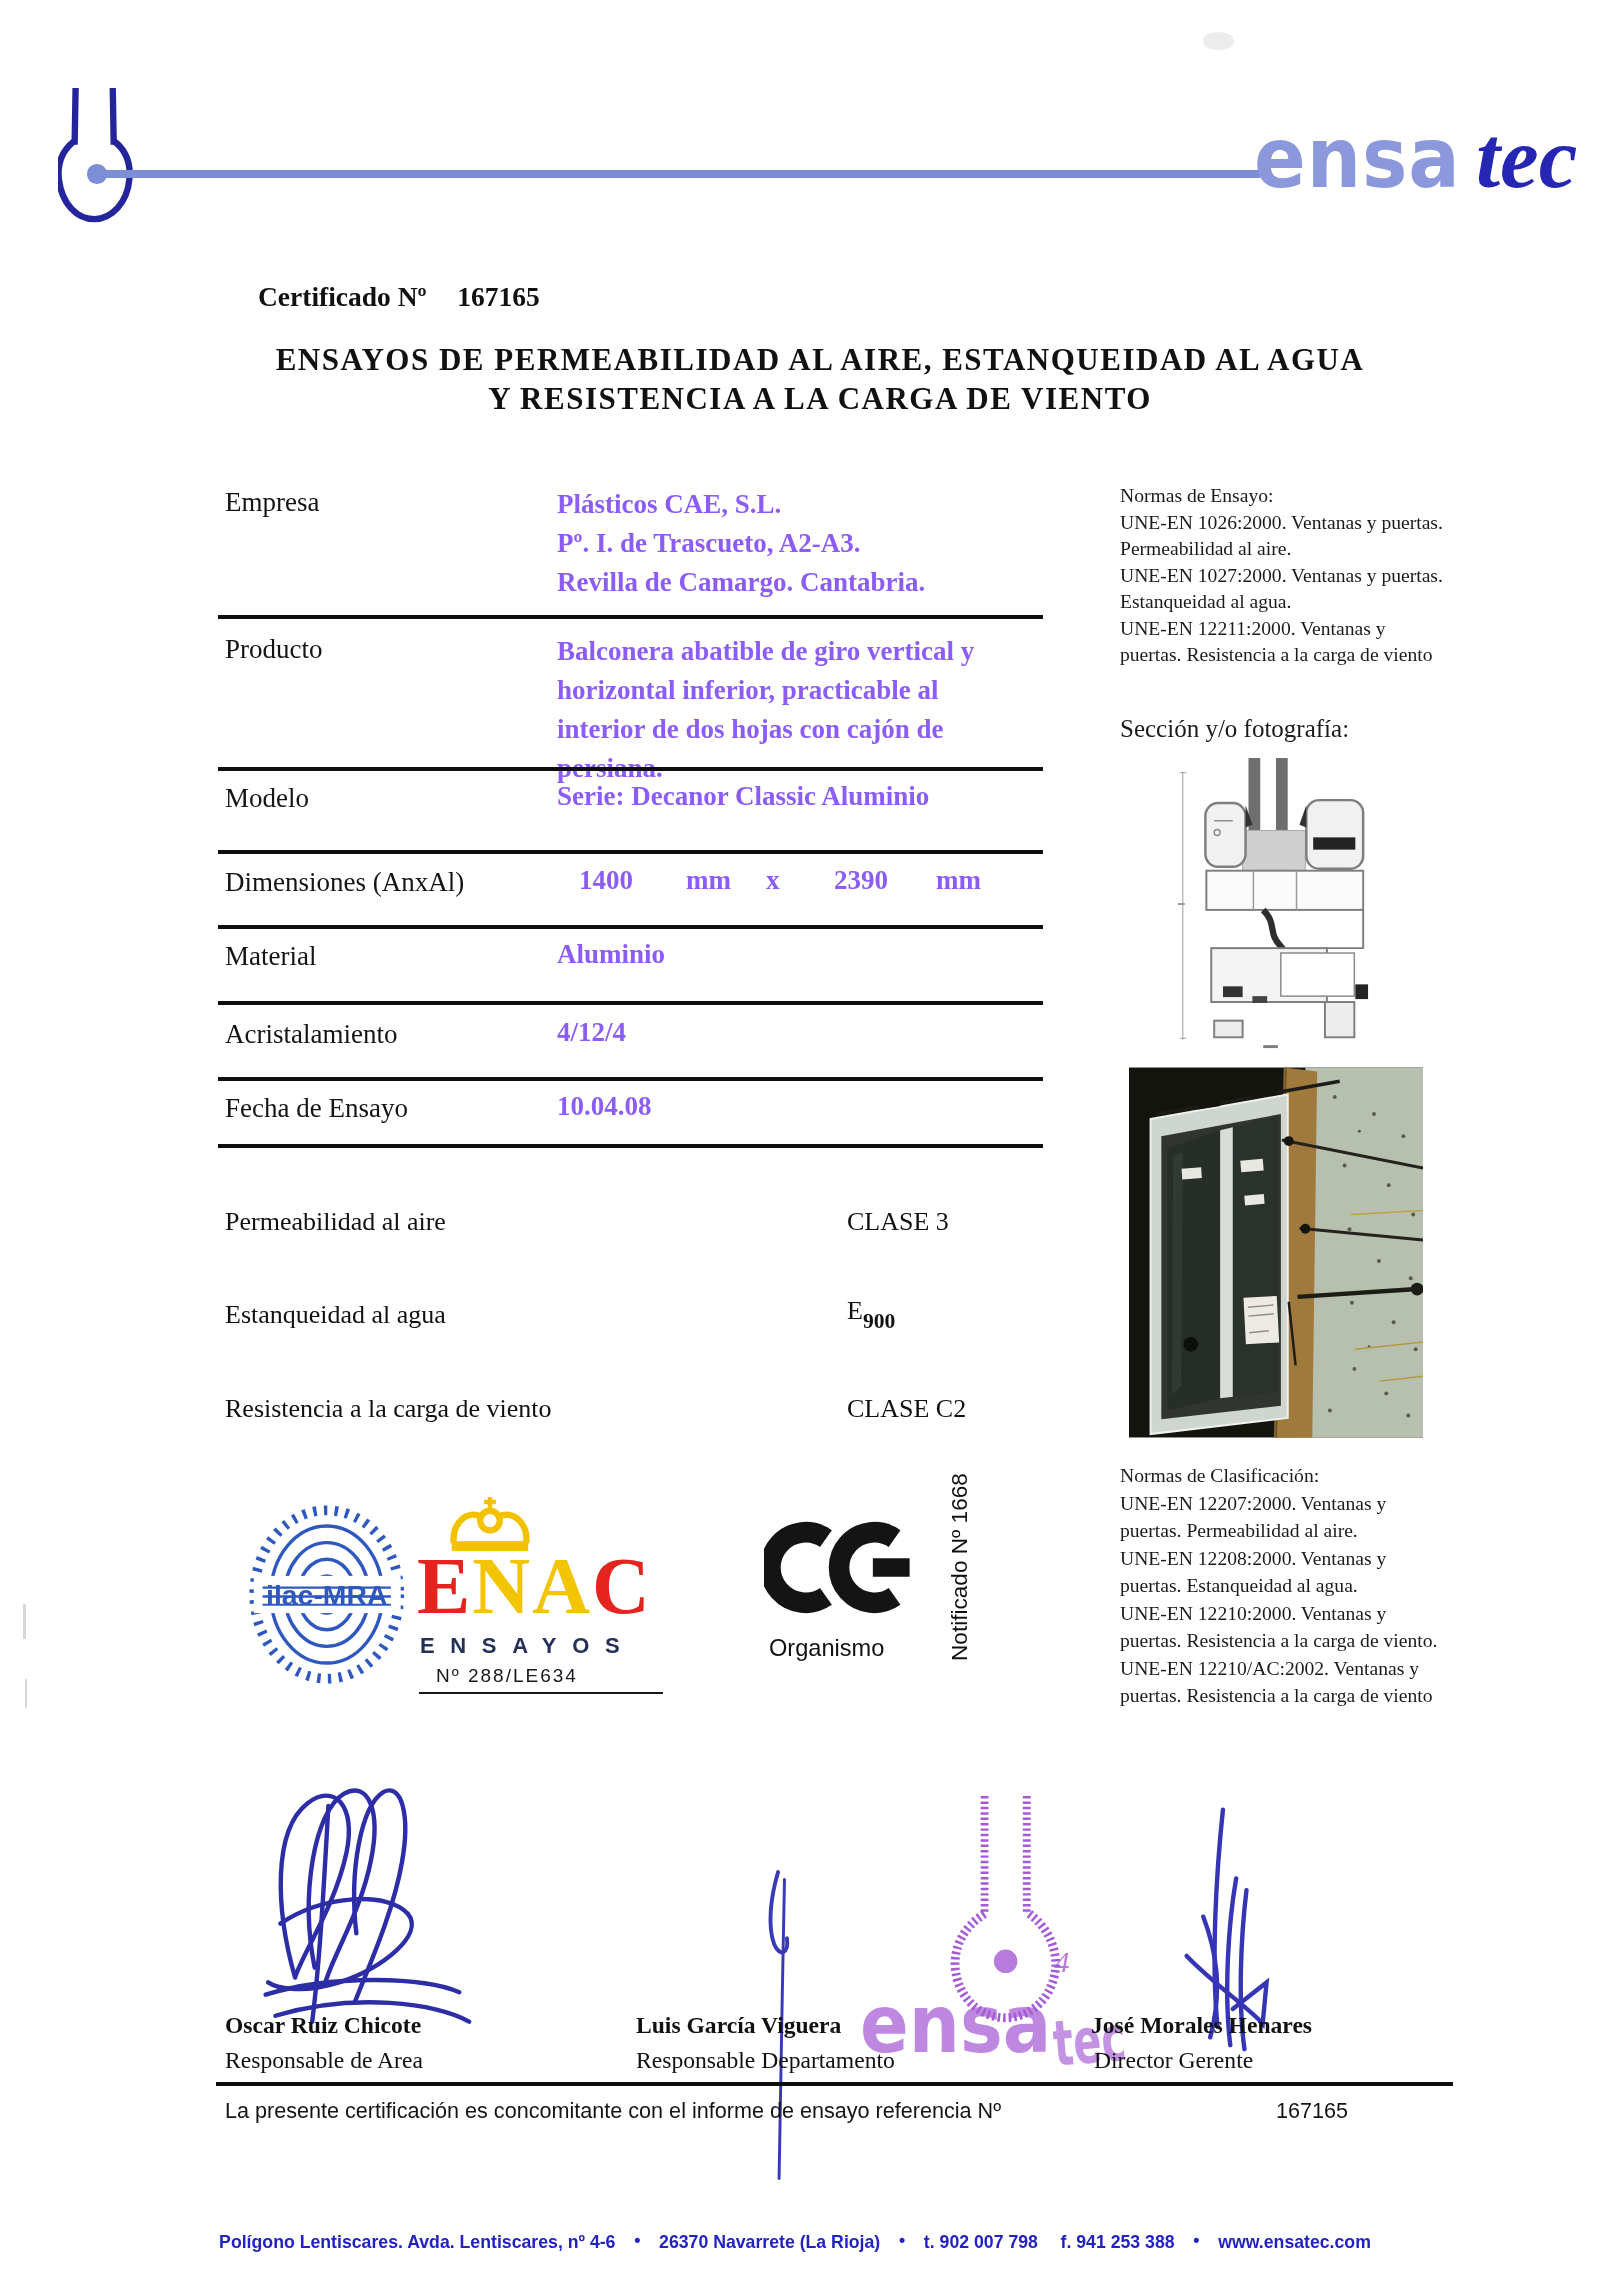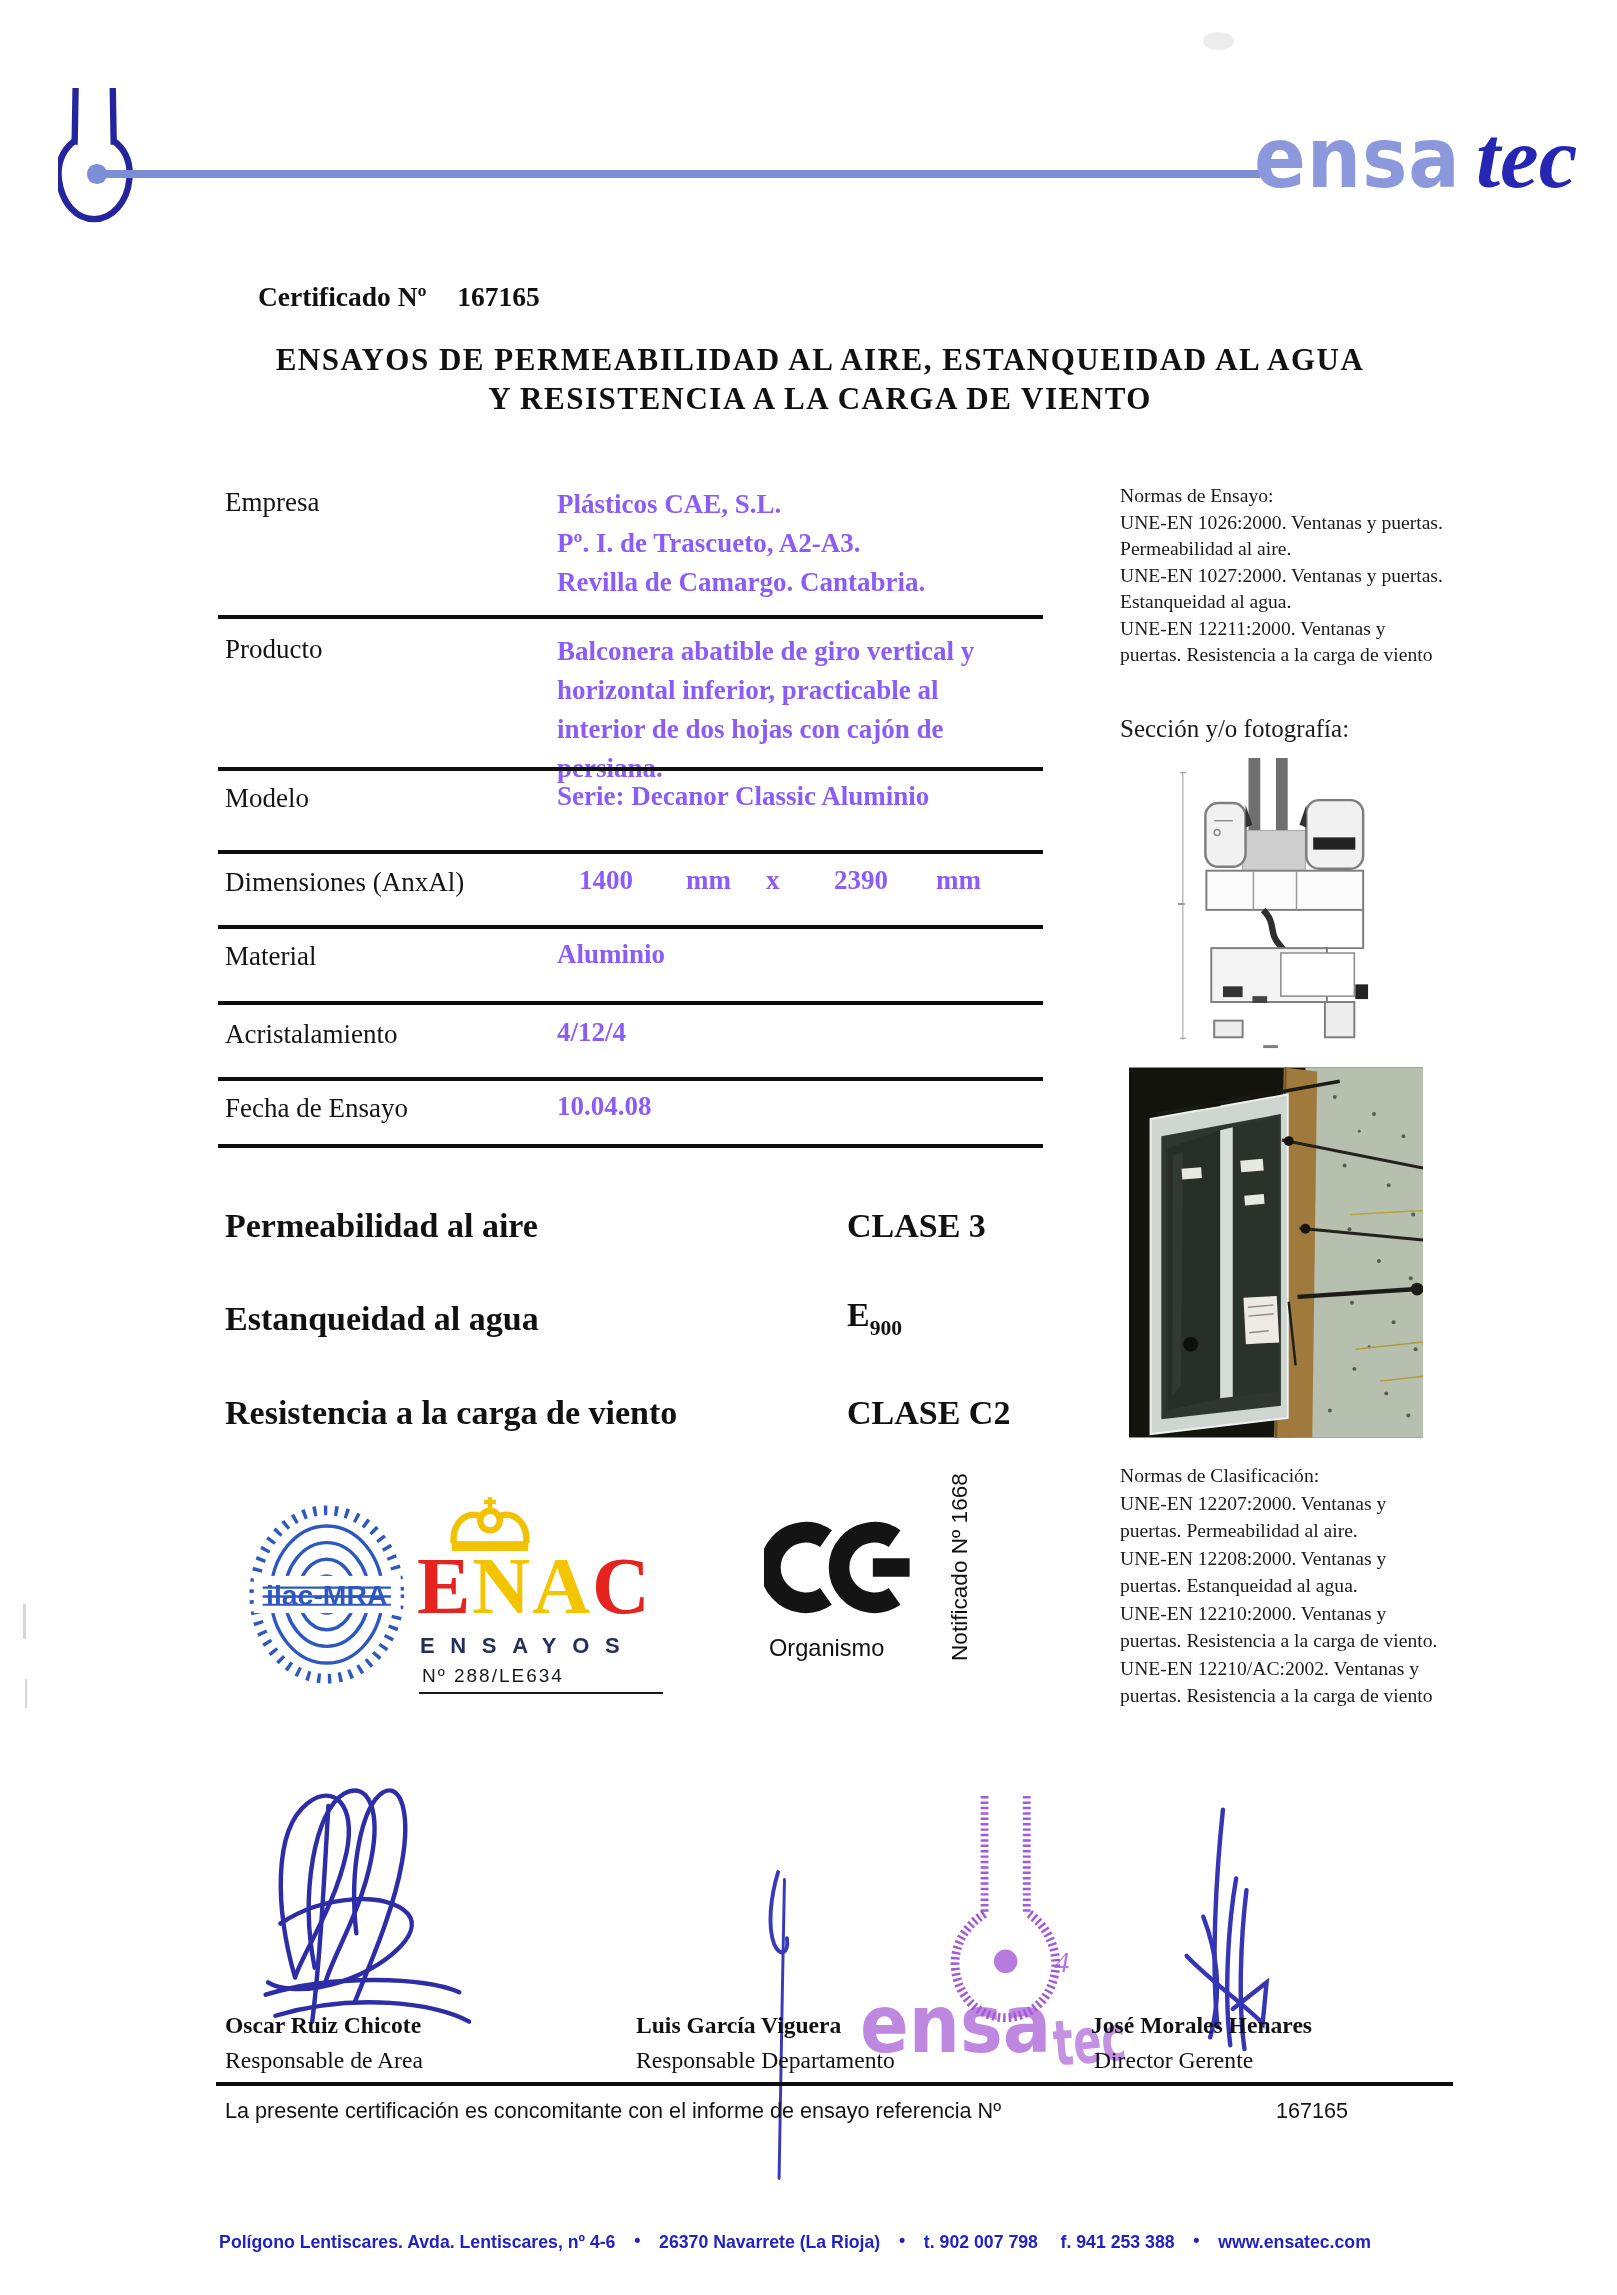--- a/index.html
+++ b/index.html
@@ -7,21 +7,21 @@
   .page {
     position:relative; width:1618px; height:2295px; background:#ffffff;
     font-family:"Liberation Serif","DejaVu Serif",serif; color:#111; overflow:hidden;
   }
   .abs { position:absolute; }
   .rule { position:absolute; background:#0e0e0e; height:4.4px; }
   .lbl { font-size:27px; color:#141414; }
   .val { font-size:27px; font-weight:bold; color:#8b5cf6; }
   .cert { font-size:27.5px; font-weight:bold; }
   .title { font-size:31px; font-weight:bold; letter-spacing:1.5px; text-align:center; }
-  .res-lbl, .res-val { font-size:34px; font-weight:bold; }
+  .res-lbl, .res-val { font-size:26px; font-weight:normal; }
   .sub900 { font-size:21.6px; font-weight:bold; position:relative; top:8.8px; }
   .side { font-size:19.6px; line-height:26.5px; color:#1a1a1a; }
   .side-title { }
   .name { font-size:23.6px;font-weight:bold; }
   .role { font-size:23.6px; }
   .sans { font-family:"Liberation Sans","DejaVu Sans",sans-serif; }
   .statement { font-size:21.6px; color:#141414; }
   .footer { font-size:17.7px; font-weight:600; color:#2222c4; white-space:nowrap; }
   .footer .sep { display:inline-block; margin:0 18.7px; transform:translateY(-2px); }
   .footer .gap { display:inline-block; width:22.6px; }
@@ -245,21 +245,21 @@
       <line x1="88" y1="14" x2="112" y2="14" stroke="#f2c200" stroke-width="9"></line>
       <circle cx="100" cy="52" r="20" fill="none" stroke="#f2c200" stroke-width="13"></circle>
       <path d="M26,98 C22,55 55,30 82,44" fill="none" stroke="#f2c200" stroke-width="13"></path>
       <path d="M174,98 C178,55 145,30 118,44" fill="none" stroke="#f2c200" stroke-width="13"></path>
       <rect x="22" y="94" width="156" height="20" fill="#f2c200"></rect>
     </svg>
     <div class="abs enac-letters" style="left:0;top:54px;">
       <span style="color:#e5231f;">E</span><span style="color:#f3c400;">N</span><span style="color:#f3c400;">A</span><span style="color:#e5231f;">C</span>
     </div>
     <div class="abs enac-sub" style="left:2.9px;top:141px;">ENSAYOS</div>
-    <div class="abs enac-num" style="left:5px;top:173px;">Nº 288/LE634</div>
+    <div class="abs enac-num" style="left:19px;top:173px;">Nº 288/LE634</div>
     <div class="abs" style="left:2px;top:200px;width:244px;height:2px;background:#15181c;"></div>
   </div>
 
   <svg class="abs" style="left:764px;top:1506px;" width="152" height="123" viewBox="0 0 310 250">
     <path d="M126.3,66 A72,72 0 1 0 126.3,184" fill="none" stroke="#141414" stroke-width="42"></path>
     <path d="M266.3,66 A72,72 0 1 0 266.3,184" fill="none" stroke="#141414" stroke-width="42"></path>
     <line x1="222" y1="125" x2="297" y2="125" stroke="#141414" stroke-width="38"></line>
   </svg>
   <div class="abs ce-org" style="left:769px;top:1635px;">Organismo</div>
   <div class="abs ce-not" style="left:947px;top:1661px;">Notificado Nº 1668</div>

